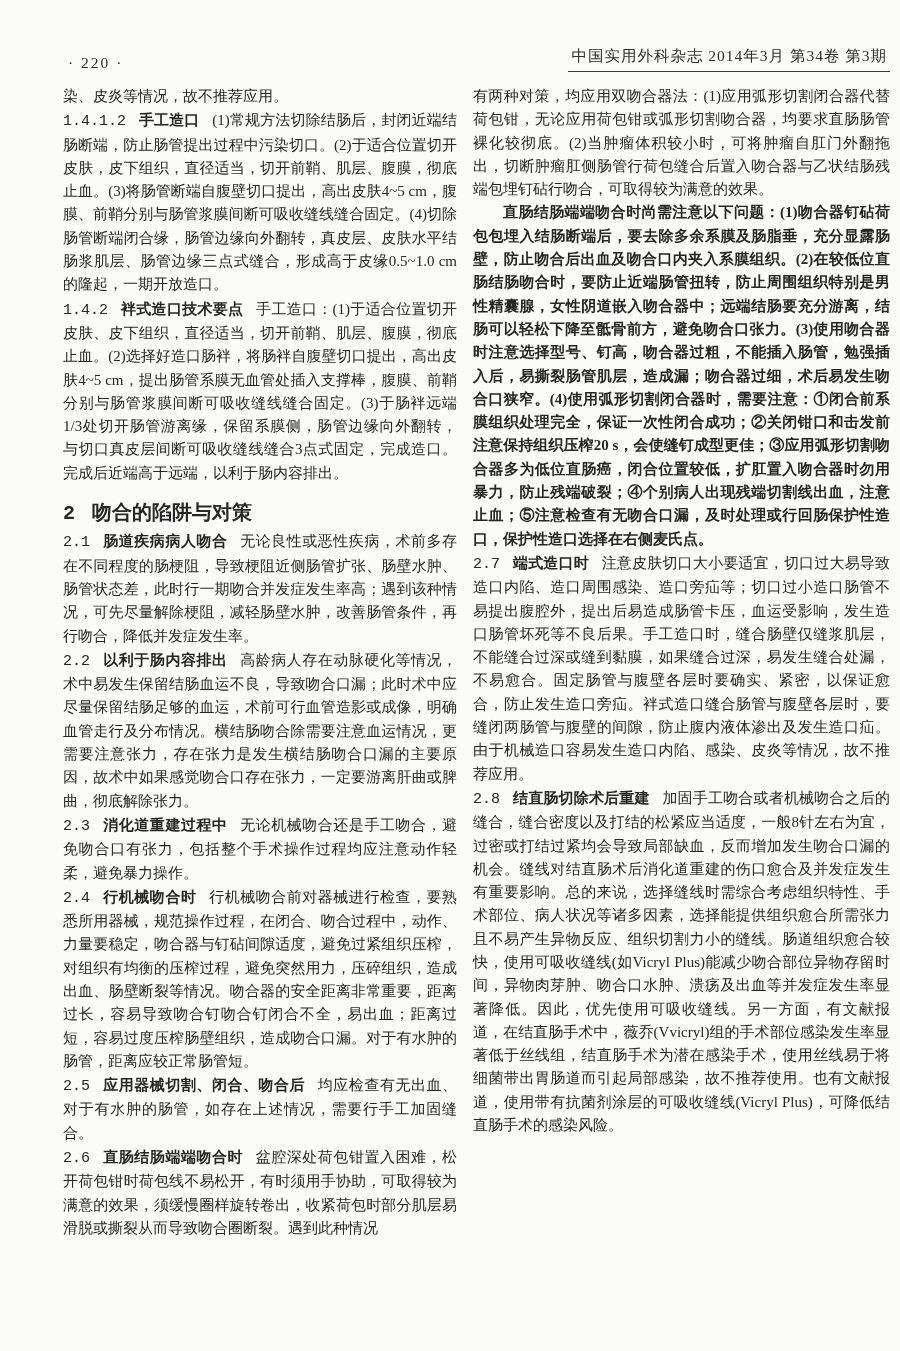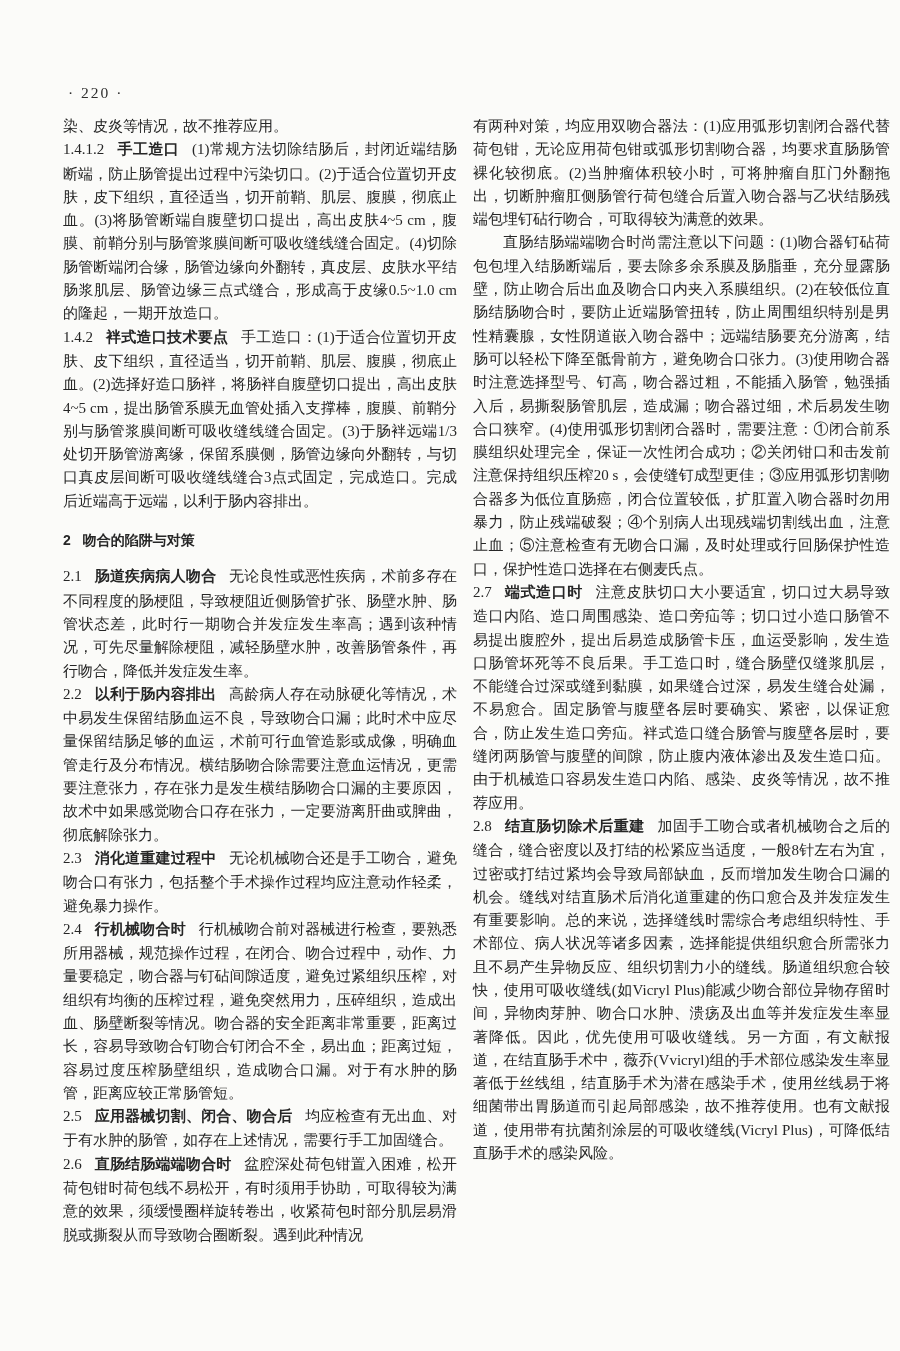--- a/index.html
+++ b/index.html
@@ -11,21 +11,21 @@
     height: 1351px;
     background: #fbfbf9;
     font-family: "Liberation Serif", "DejaVu Serif", serif;
     color: #2b2b2b;
     overflow: hidden;
   }
   .page {
     box-sizing: border-box;
     width: 900px;
     height: 1351px;
-    padding: 84px 10px 0 63px;
+    padding: 47px 10px 0 63px;
   }
   .page-header {
     display: flex;
     justify-content: space-between;
     align-items: flex-end;
     font-size: 15.5px;
     line-height: 18px;
     color: #2e2e2e;
   }
   .page-num {
@@ -52,43 +52,44 @@
     width: 417px;
   }
   p.para {
     margin: 0;
     font-size: 15px;
     line-height: 23.3px;
     text-align: justify;
     text-justify: inter-ideograph;
     color: #262626;
   }
-  p.para.indent { text-indent: 2em; }
+  p.para.indent { text-indent: 2em; font-weight: bold; }
   p.para.gap { }
   p.para.heading {
     margin-top: 16px;
-    margin-bottom: 12px;
+    margin-bottom: 4px;
     font-family: "Liberation Sans", "DejaVu Sans", sans-serif;
     font-weight: bold;
-    font-size: 14px;
+    font-size: 20px;
   }
   p.para.heading .sec-num { font-weight: bold; }
-  .sec-num { padding-right: 0.85em; }
+  .sec-num { padding-right: 0.85em; font-family: Liberation Mono, monospace; }
   .sec-title {
-    font-family: Liberation Mono, monospace;
+    font-family: Liberation Sans, sans-serif;
     font-weight: bold;
     padding-right: 0.85em;
   }
 </style>
 </head>
 <body>
 
 <div class="page">
   <div class="page-header">
     <span class="page-num">· 220 ·</span>
+    <span class="journal-cite">中国实用外科杂志 2014年3月 第34卷 第3期</span>
   </div>
   <div class="columns">
     <div class="col">
         <p class="para"><span class="sec-text">染、皮炎等情况，故不推荐应用。</span></p>
         <p class="para"><span class="sec-num">1.4.1.2</span><span class="sec-title">手工造口</span><span class="sec-text">(1)常规方法切除结肠后，封闭近端结肠断端，防止肠管提出过程中污染切口。(2)于适合位置切开皮肤，皮下组织，直径适当，切开前鞘、肌层、腹膜，彻底止血。(3)将肠管断端自腹壁切口提出，高出皮肤4~5 cm，腹膜、前鞘分别与肠管浆膜间断可吸收缝线缝合固定。(4)切除肠管断端闭合缘，肠管边缘向外翻转，真皮层、皮肤水平结肠浆肌层、肠管边缘三点式缝合，形成高于皮缘0.5~1.0 cm的隆起，一期开放造口。</span></p>
         <p class="para gap"><span class="sec-num">1.4.2</span><span class="sec-title">袢式造口技术要点</span><span class="sec-text">手工造口：(1)于适合位置切开皮肤、皮下组织，直径适当，切开前鞘、肌层、腹膜，彻底止血。(2)选择好造口肠袢，将肠袢自腹壁切口提出，高出皮肤4~5 cm，提出肠管系膜无血管处插入支撑棒，腹膜、前鞘分别与肠管浆膜间断可吸收缝线缝合固定。(3)于肠袢远端1/3处切开肠管游离缘，保留系膜侧，肠管边缘向外翻转，与切口真皮层间断可吸收缝线缝合3点式固定，完成造口。完成后近端高于远端，以利于肠内容排出。</span></p>
         <p class="para heading"><span class="sec-num">2</span><span class="sec-title">吻合的陷阱与对策</span></p>
         <p class="para"><span class="sec-num">2.1</span><span class="sec-title">肠道疾病病人吻合</span><span class="sec-text">无论良性或恶性疾病，术前多存在不同程度的肠梗阻，导致梗阻近侧肠管扩张、肠壁水肿、肠管状态差，此时行一期吻合并发症发生率高；遇到该种情况，可先尽量解除梗阻，减轻肠壁水肿，改善肠管条件，再行吻合，降低并发症发生率。</span></p>
         <p class="para"><span class="sec-num">2.2</span><span class="sec-title">以利于肠内容排出</span><span class="sec-text">高龄病人存在动脉硬化等情况，术中易发生保留结肠血运不良，导致吻合口漏；此时术中应尽量保留结肠足够的血运，术前可行血管造影或成像，明确血管走行及分布情况。横结肠吻合除需要注意血运情况，更需要注意张力，存在张力是发生横结肠吻合口漏的主要原因，故术中如果感觉吻合口存在张力，一定要游离肝曲或脾曲，彻底解除张力。</span></p>
         <p class="para"><span class="sec-num">2.3</span><span class="sec-title">消化道重建过程中</span><span class="sec-text">无论机械吻合还是手工吻合，避免吻合口有张力，包括整个手术操作过程均应注意动作轻柔，避免暴力操作。</span></p>

